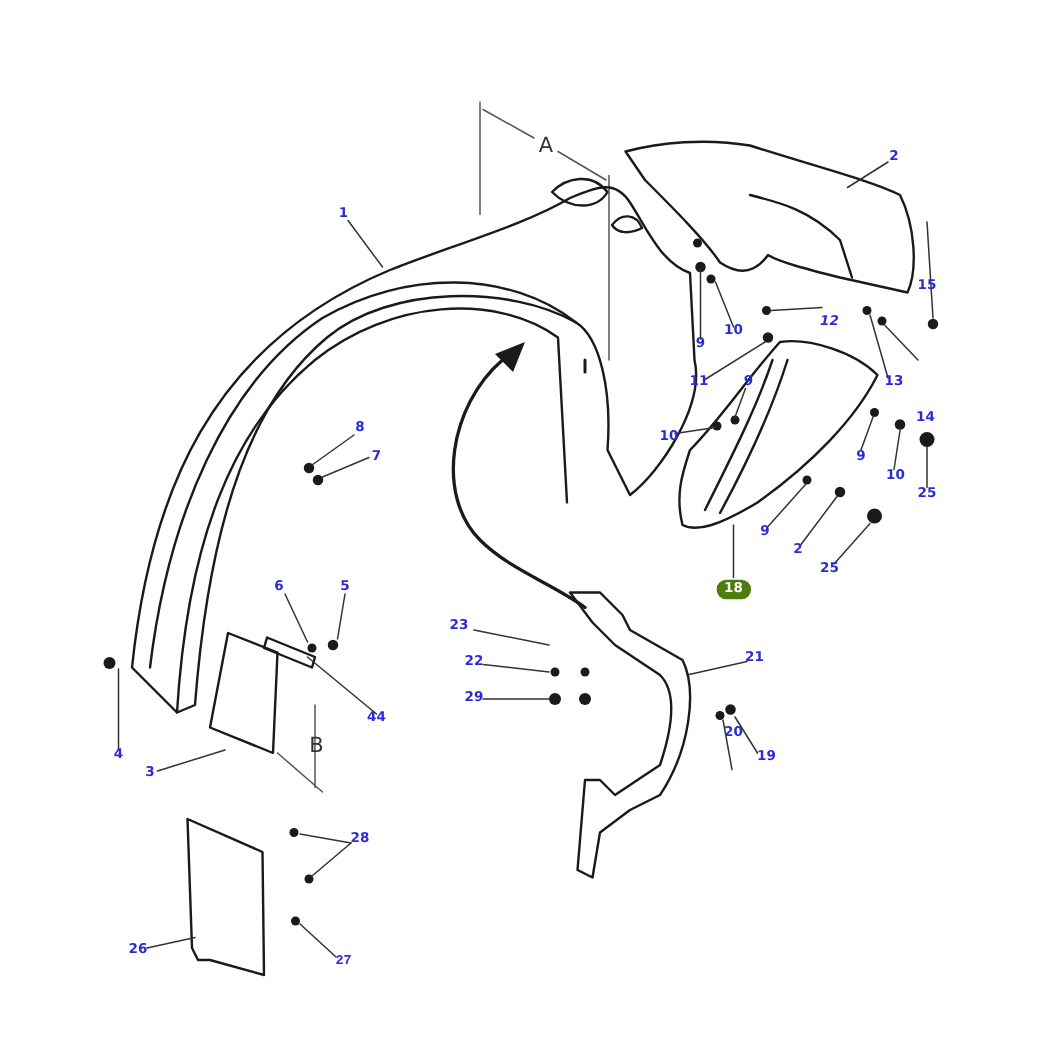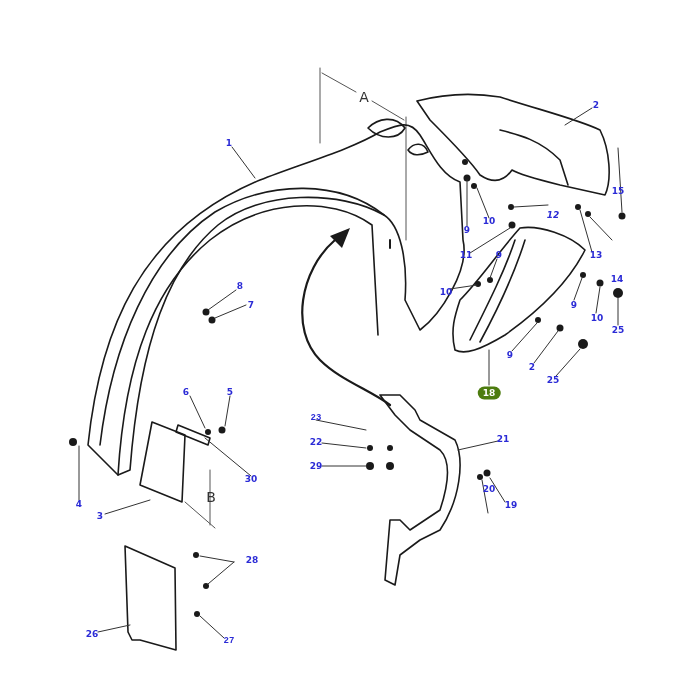--- a/index.html
+++ b/index.html
@@ -156,21 +156,21 @@
 <div class="callout" style="left:499px;top:255px;">9</div>
 <div class="callout" style="left:446px;top:292px;">10</div>
 <div class="callout" style="left:574px;top:305px;">9</div>
 <div class="callout" style="left:597px;top:318px;">10</div>
 <div class="callout" style="left:618px;top:330px;">25</div>
 <div class="callout" style="left:510px;top:355px;">9</div>
 <div class="callout" style="left:532px;top:367px;">2</div>
 <div class="callout" style="left:553px;top:380px;">25</div>
 <div class="callout highlight" style="left:489px;top:393px;">18</div>
 <div class="callout" style="left:503px;top:439px;">21</div>
-<div class="callout" style="left:316px;top:418px;font-family:Liberation Mono, monospace;">23</div>
+<div class="callout" style="left:306px;top:418px;">23</div>
 <div class="callout" style="left:316px;top:442px;">22</div>
 <div class="callout" style="left:316px;top:466px;">29</div>
 <div class="callout" style="left:511px;top:505px;">19</div>
 <div class="callout" style="left:489px;top:489px;">20</div>
-<div class="callout" style="left:251px;top:479px;">30</div>
-<div class="callout" style="left:252px;top:560px;text-align:center;">28</div>
+<div class="callout" style="left:251px;top:479px;">44</div>
+<div class="callout" style="left:240px;top:560px;text-align:center;">28</div>
 <div class="callout" style="left:92px;top:634px;">26</div>
 <div class="callout" style="left:229px;top:641px;font-family:Liberation Mono, monospace;">27</div>
 
 </body></html>

